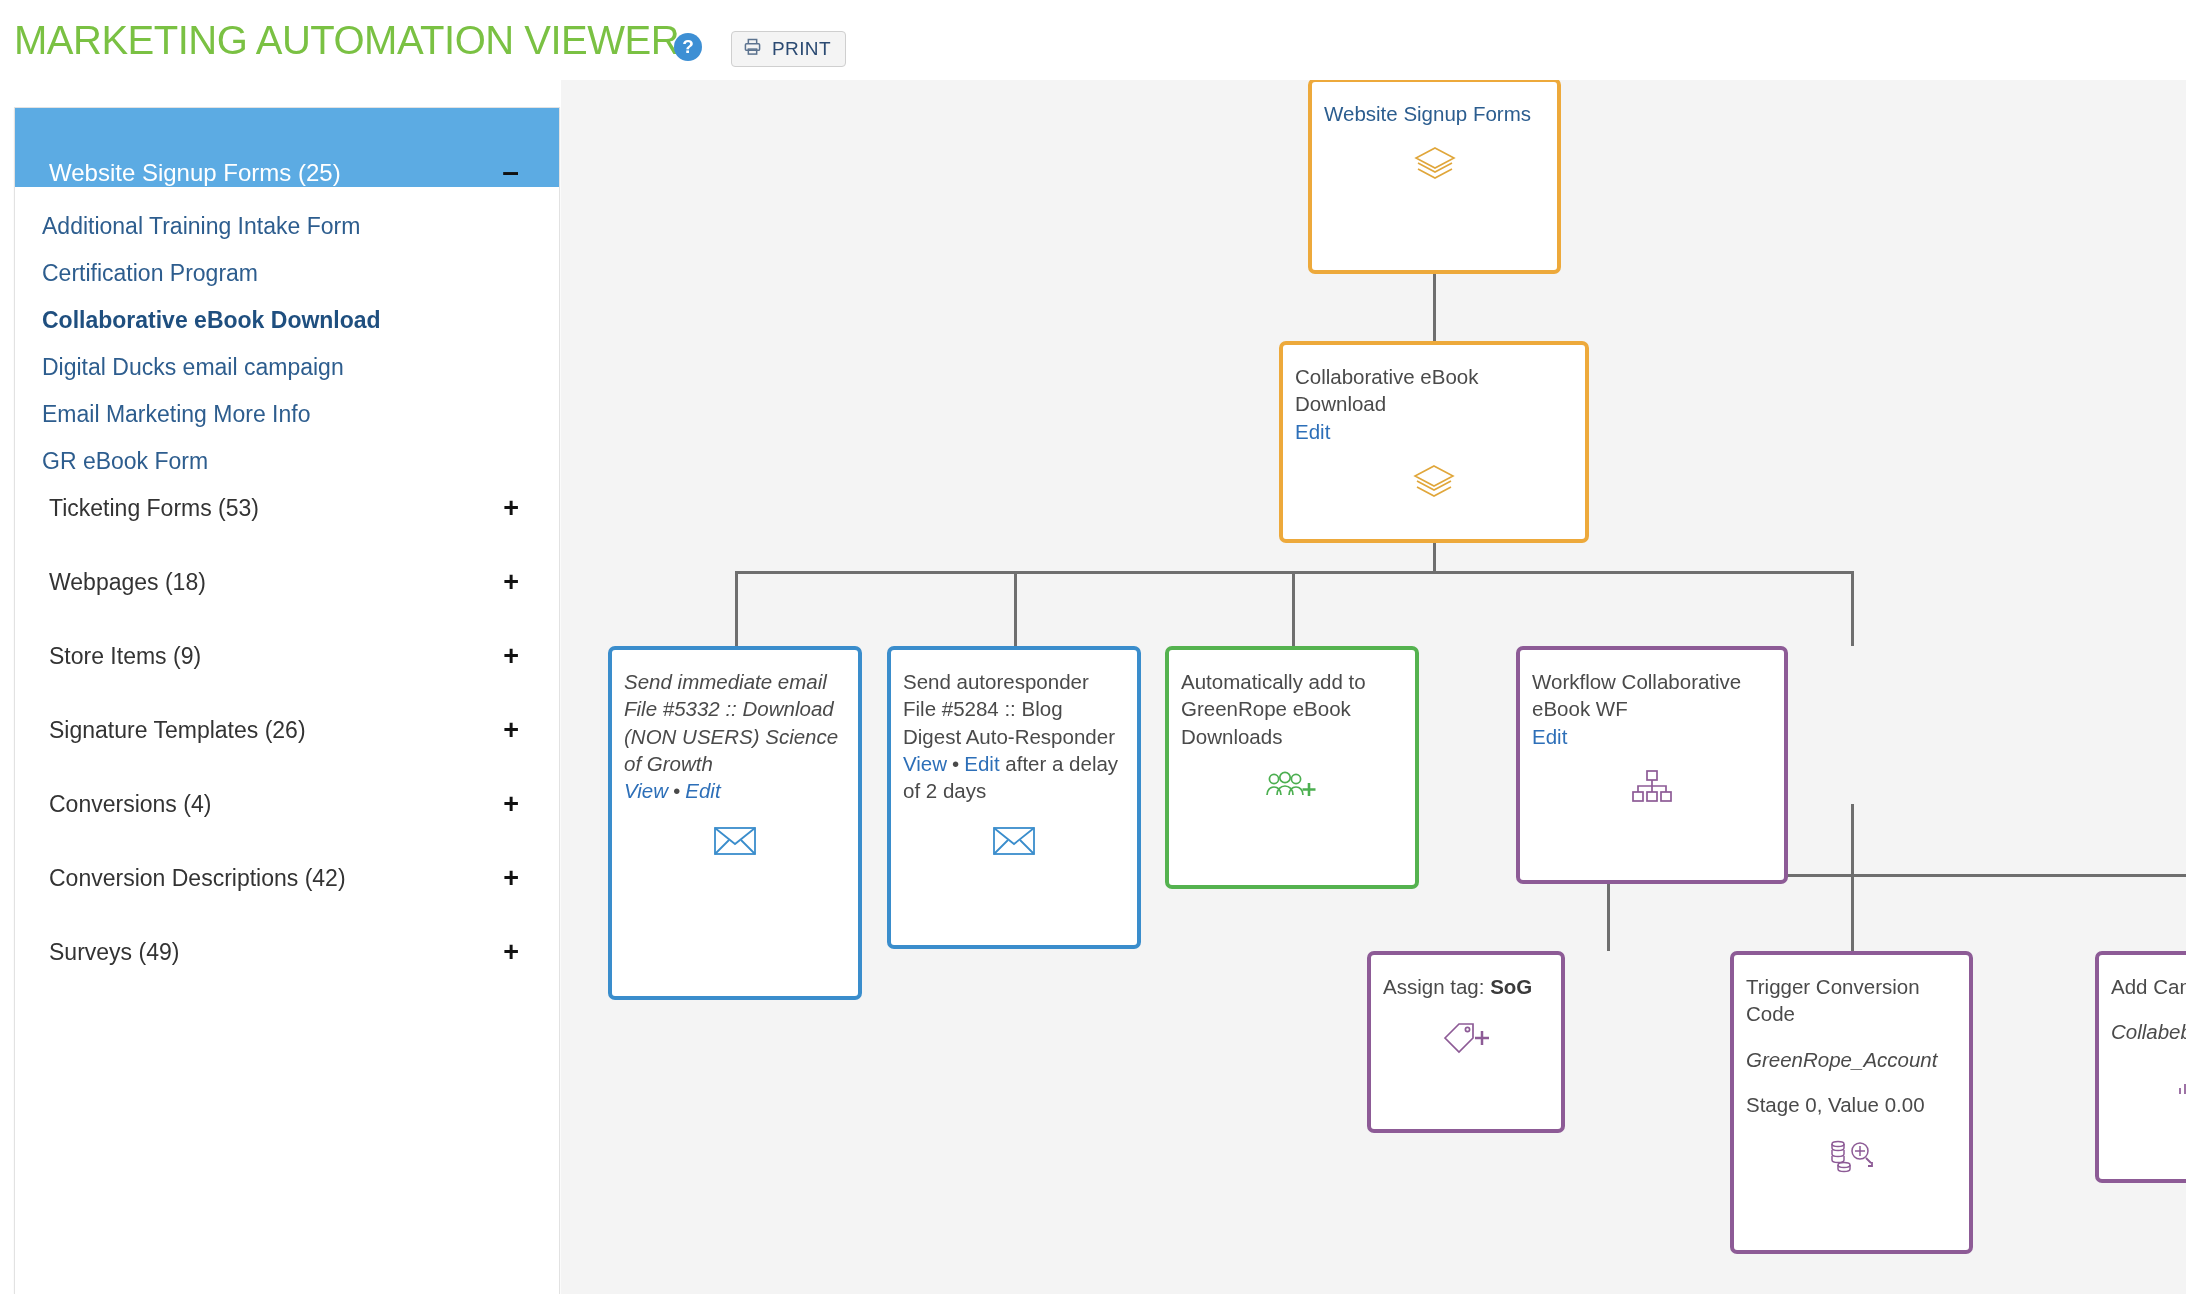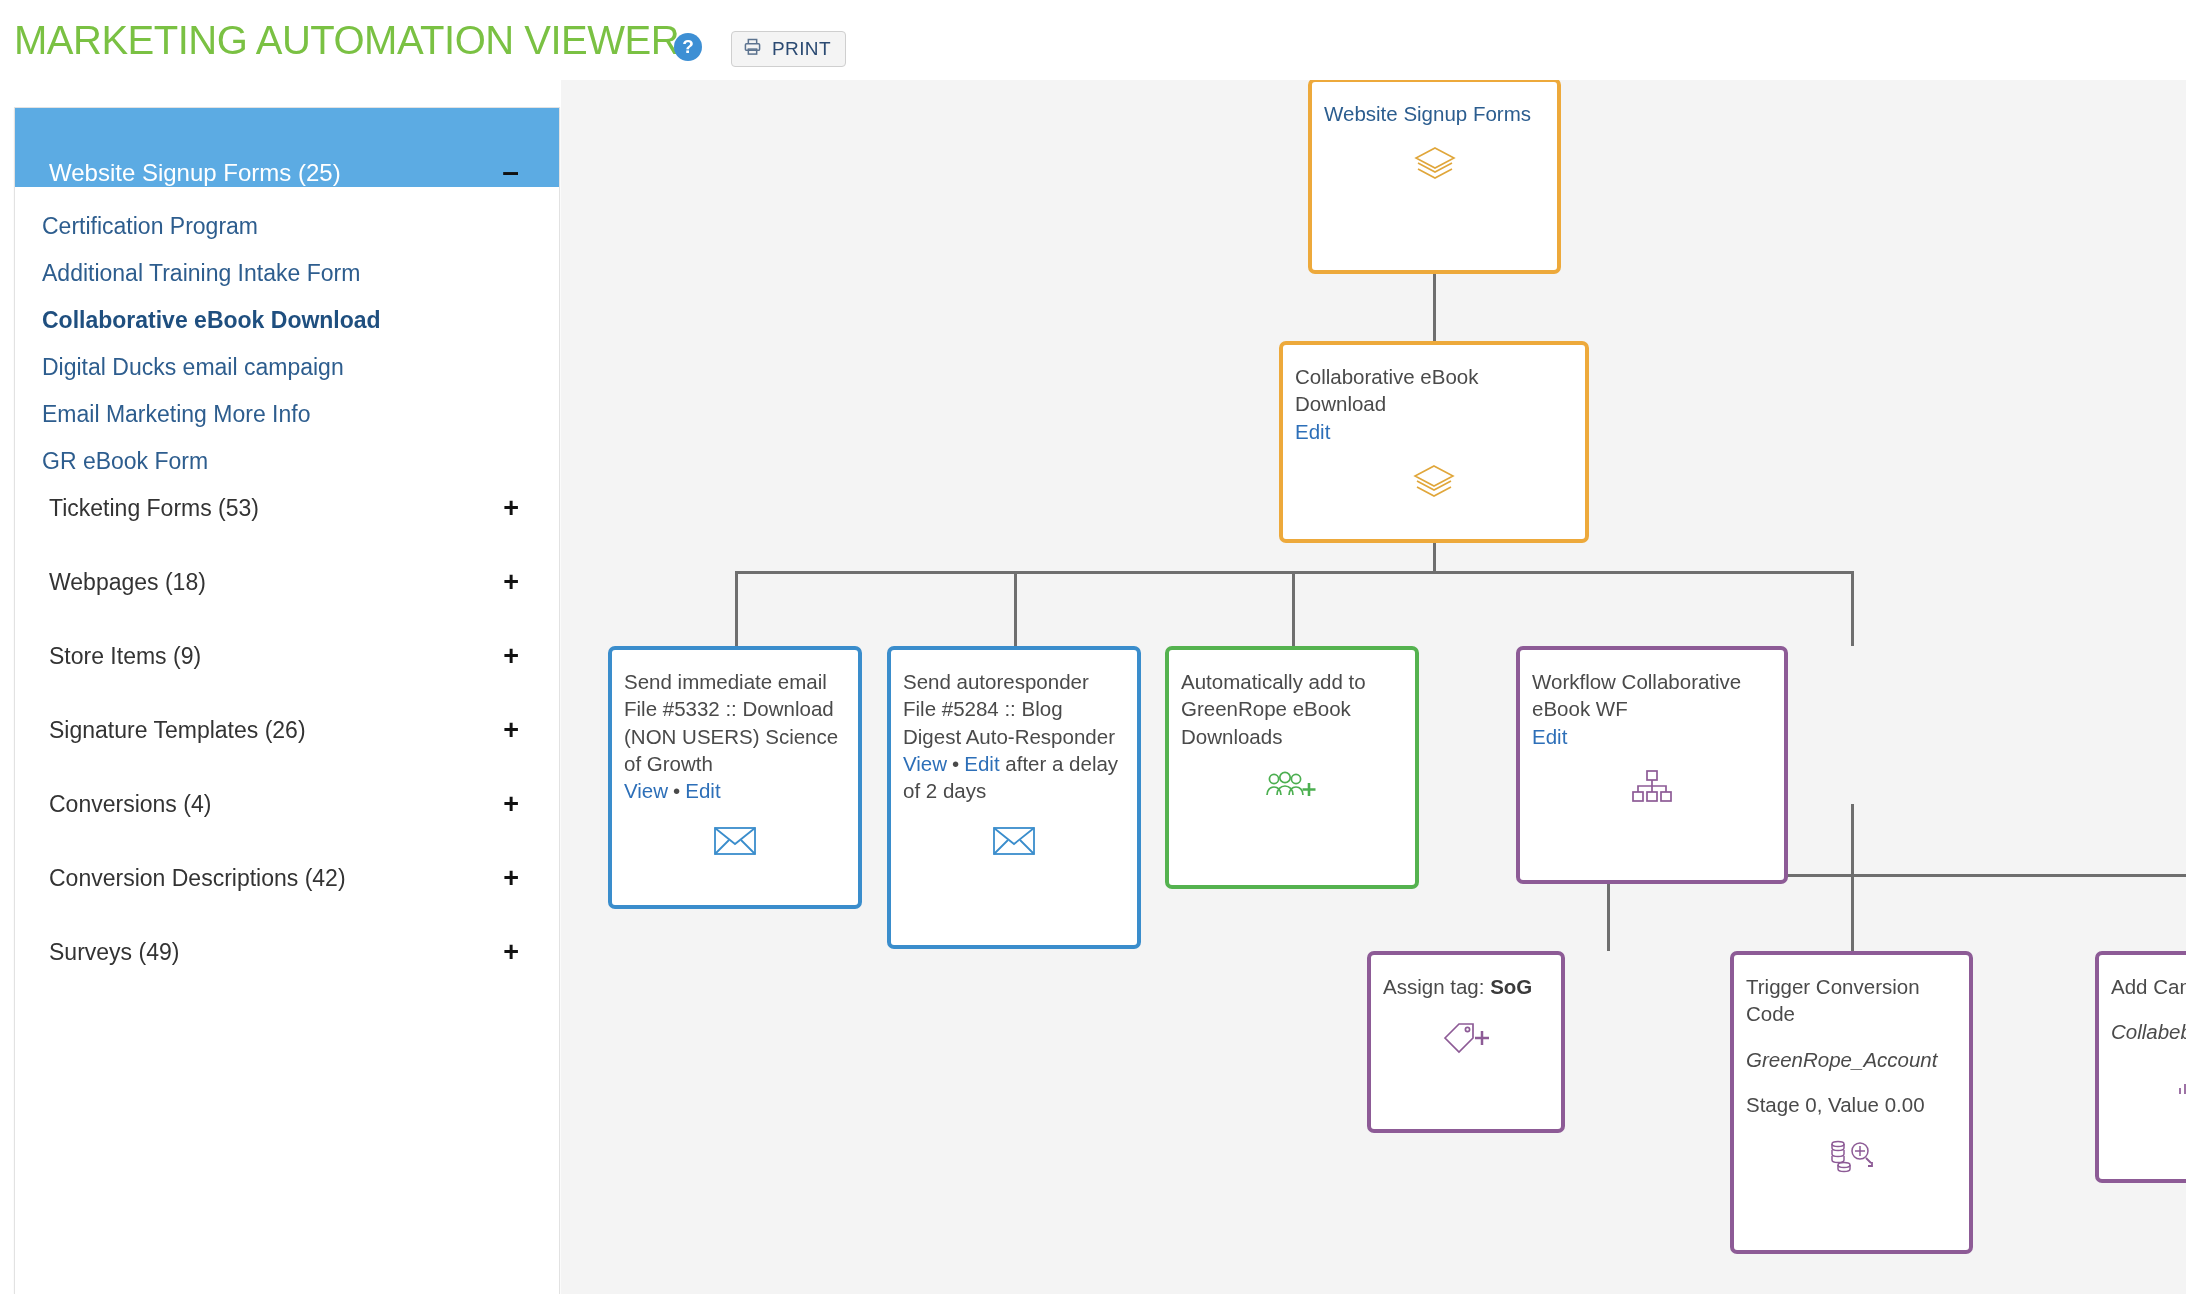--- a/index.html
+++ b/index.html
@@ -233,22 +233,22 @@
 </div>
 
 <div id="sidebar">
 
   <div class="group-header-active">
     <span class="group-label">Website Signup Forms (25)</span>
     <span class="toggle">–</span>
   </div>
 
   <div class="leaf-list">
+    <span class="leaf-item">Additional Training Intake Form</span>
     <span class="leaf-item">Certification Program</span>
-    <span class="leaf-item">Additional Training Intake Form</span>
     <span class="leaf-item selected">Collaborative eBook Download</span>
     <span class="leaf-item">Digital Ducks email campaign</span>
     <span class="leaf-item">Email Marketing More Info</span>
     <span class="leaf-item">GR eBook Form</span>
   </div>
 
   <div class="group-row">
     <span class="group-label">Ticketing Forms (53)</span>
     <span class="toggle">+</span>
   </div>
@@ -312,21 +312,21 @@
       <div class="node-title link">Edit</div>
       <div class="node-icon">
         <svg width="46" height="40" viewBox="0 0 46 40" fill="none" stroke="#e0a63a" stroke-width="1.6">
           <path d="M23 4 L42 14 L23 24 L4 14 Z"></path>
           <path d="M6 19 L23 28 L40 19"></path>
           <path d="M6 25 L23 34 L40 25"></path>
         </svg>
       </div>
     </div>
 
-    <div class="node border-blue" style="left:47px; top:566px; width:254px; height:263px;">
+    <div class="node border-blue" style="left:47px; top:566px; width:254px; height:354px;font-style:italic;">
       <div class="node-title">Send immediate email</div>
       <div class="node-title">File #5332 :: Download</div>
       <div class="node-title">(NON USERS) Science</div>
       <div class="node-title">of Growth</div>
       <div class="node-title">
         <span class="link">View</span><span style="margin:0 5px;">•</span><span class="link">Edit</span>
       </div>
       <div class="node-icon">
         <svg width="44" height="32" viewBox="0 0 44 32" fill="none" stroke="#3a8dcc" stroke-width="1.8">
           <rect x="2" y="3" width="40" height="26"></rect>

